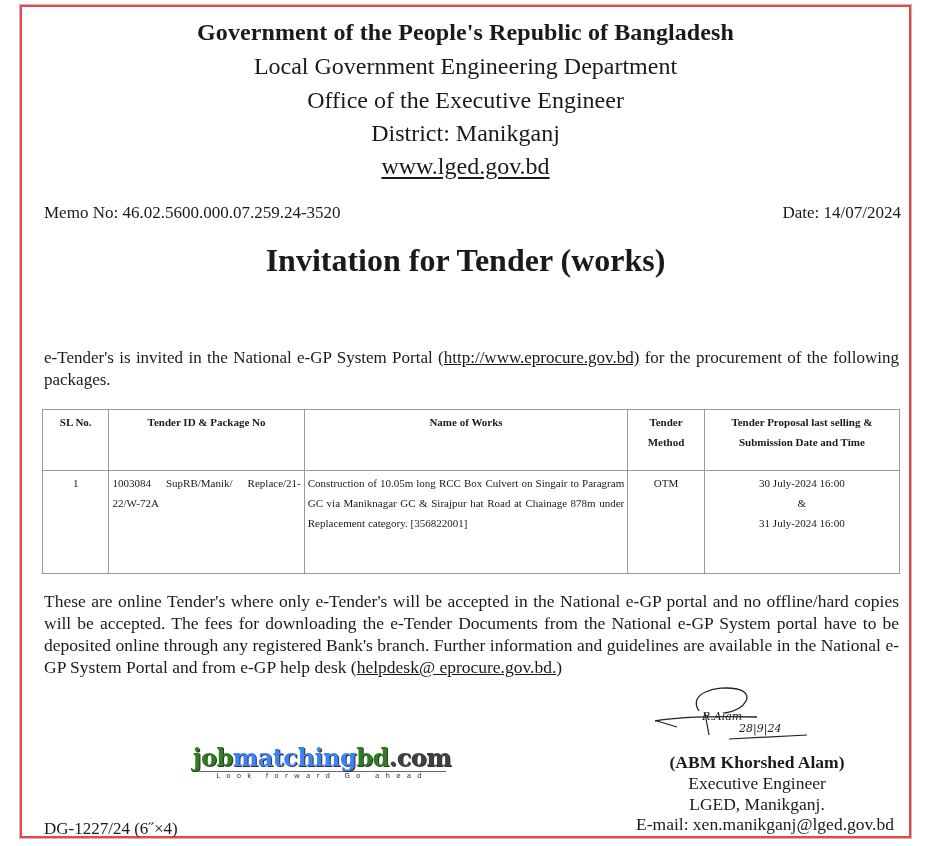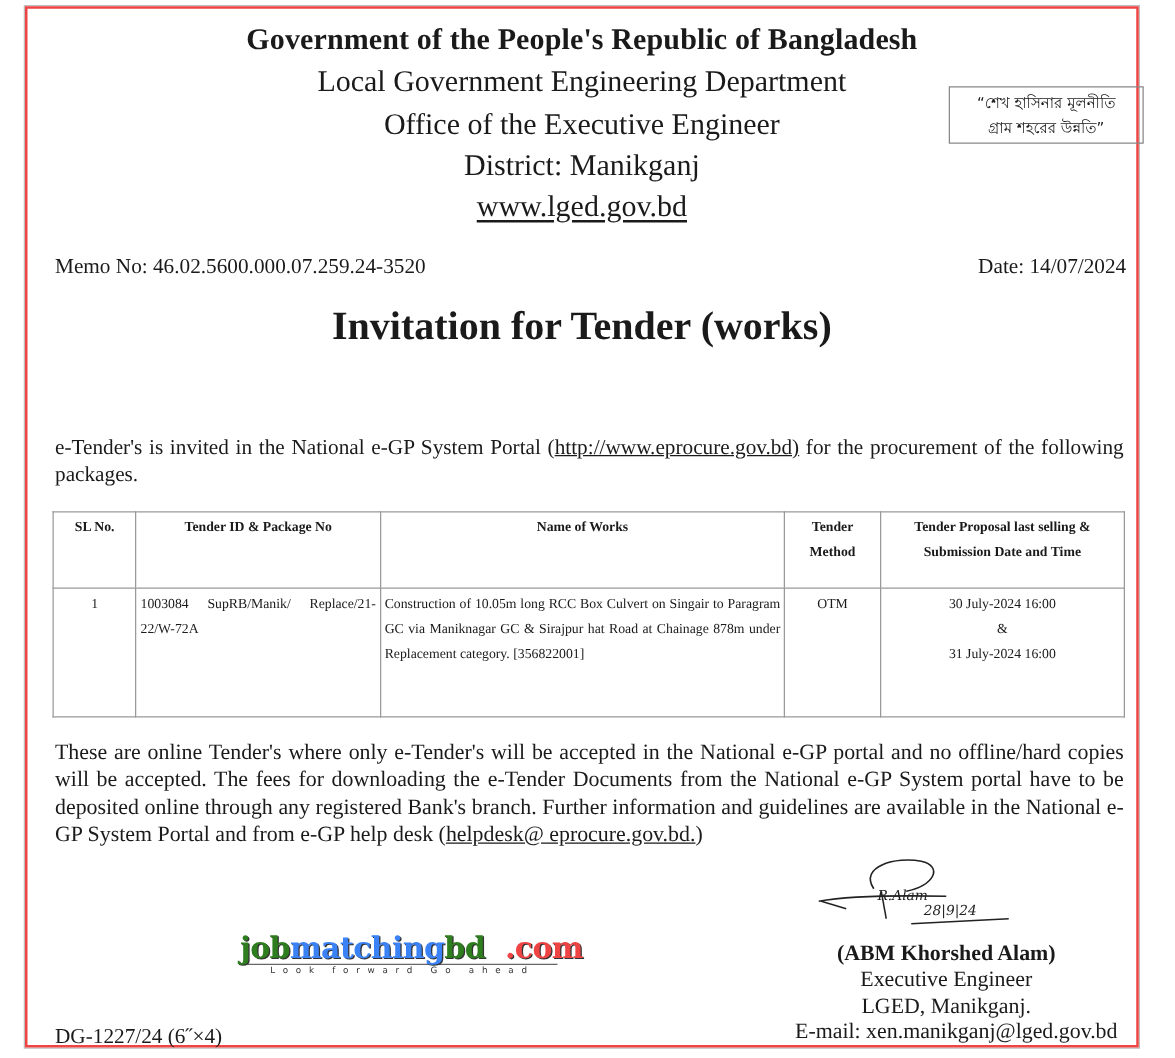--- a/index.html
+++ b/index.html
@@ -31,45 +31,41 @@
   table.tender td { height:98px; }
   .c1 { width:60px; } .c2 { width:190px; } .c3 { width:320px; } .c4 { width:70px; } .c5 { width:190px; }
   td.just { text-align:justify; }
   td.ctr { text-align:center; }
   .para { left:22px; right:10px; top:583px; font-size:17.5px; line-height:22px; text-align:justify; }
   .para a { color:inherit; text-decoration:underline; }
   .sig { left:625px; top:676px; width:190px; height:62px; }
   .logo { left:170px; top:738px; width:260px; text-align:center; }
   .logo .main { font-family:"DejaVu Serif", serif; font-weight:bold; font-size:24px; letter-spacing:-0.5px;
                 text-shadow: 1px 1px 0 #333; line-height:26px; }
-  .logo .g { color:#2e7d1e; } .logo .r { color:#3b82f6; } .logo .y { color:#ef4444;padding-left:16px; }
+  .logo .g { color:#2e7d1e; } .logo .r { color:#3b82f6; } .logo .y { color:#404040; }
   .logo .tag { font-family:"DejaVu Sans", sans-serif; font-size:7px; letter-spacing:6.2px; color:#333;
                border-top:1px solid #666; margin:0 6px; line-height:9px; }
   .signblock { left:590px; top:745px; width:290px; text-align:center; font-size:17.5px; line-height:21px; }
   .signblock .name { font-weight:bold; }
   .dg { left:22px; top:812px; font-size:17px; }
   .email { right:15px; top:807px; font-size:17.5px;text-align:center; }
 </style>
 </head>
 <body>
 
 <div class="frame">
 
   <div class="abs center h-gov">Government of the People's Republic of Bangladesh</div>
   <div class="abs center h-dept">Local Government Engineering Department</div>
   <div class="abs center h-office">Office of the Executive Engineer</div>
   <div class="abs center h-dist">District: Manikganj</div>
   <div class="abs center h-web">
     <span>www.lged.gov.bd</span>
   </div>
 
-  <div class="abs slogan">
-    <div>“শেখ হাসিনার মূলনীতি</div>
-    <div>গ্রাম শহরের উন্নতি”</div>
-  </div>
 
   <div class="abs memo">Memo No: 46.02.5600.000.07.259.24-3520</div>
   <div class="abs date">Date: 14/07/2024</div>
 
   <div class="abs center title1">Invitation for Tender (works)</div>
 
   <div class="abs intro">
     <span>e-Tender's is invited in the National e-GP System Portal (</span><a>http://www.eprocure.gov.bd)</a><span> for the procurement of the following packages.</span>
   </div>
 

